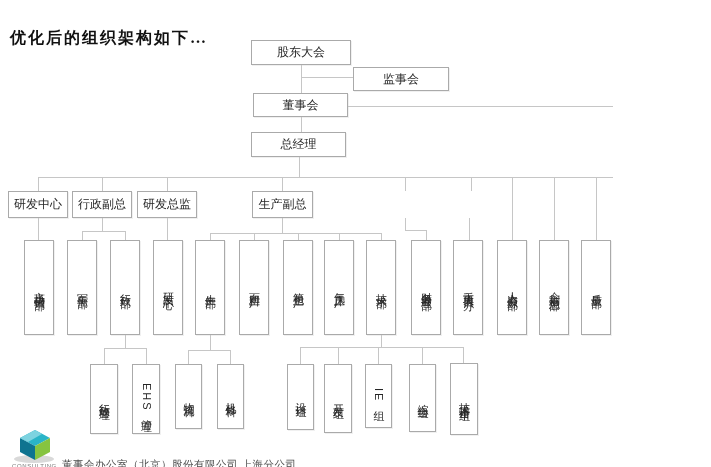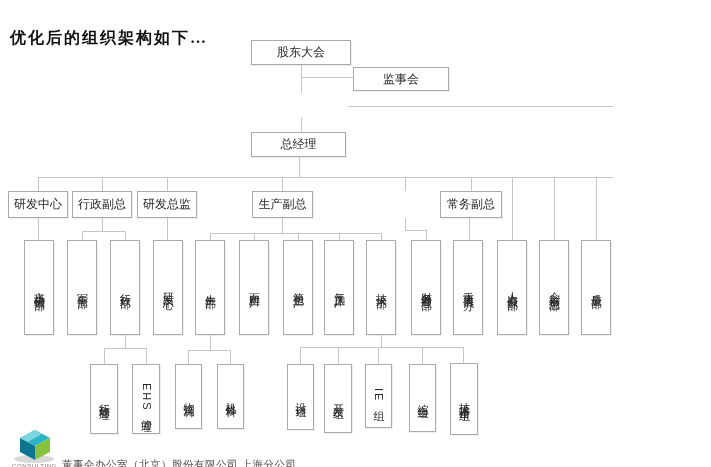--- a/index.html
+++ b/index.html
@@ -36,20 +36,21 @@
 </style>
 </head>
 <body>
 
 <div id="stage">
 
   <div class="title">优化后的组织架构如下…</div>
 
   <div class="node" style="left:353px;top:47px;width:96px;height:24px">监事会</div>
   <div class="node" style="left:251px;top:20px;width:100px;height:25px">股东大会</div>
+  <div class="node" style="left:253px;top:73px;width:95px;height:24px">董事会</div>
   <div class="node" style="left:251px;top:112px;width:95px;height:25px">总经理</div>
 
   <i class="ln" style="left:301px;top:45px;width:1px;height:28px"></i>
   <i class="ln" style="left:301px;top:57px;width:52px;height:1px"></i>
   <i class="ln" style="left:301px;top:97px;width:1px;height:15px"></i>
   <i class="ln" style="left:348px;top:86px;width:335px;height:1px"></i>
   <i class="ln" style="left:683px;top:86px;width:1px;height:134px"></i>
   <i class="ln" style="left:299px;top:137px;width:1px;height:20px"></i>
   <i class="ln" style="left:38px;top:157px;width:602px;height:1px"></i>
 
@@ -62,21 +63,20 @@
 
   <i class="ln" style="left:512px;top:157px;width:1px;height:63px"></i>
   <i class="ln" style="left:554px;top:157px;width:1px;height:63px"></i>
   <i class="ln" style="left:596px;top:157px;width:1px;height:63px"></i>
   <i class="ln" style="left:637px;top:157px;width:1px;height:63px"></i>
 
   <div class="node" style="left:8px;top:171px;width:60px;height:27px">研发中心</div>
   <div class="node" style="left:72px;top:171px;width:60px;height:27px">行政副总</div>
   <div class="node" style="left:137px;top:171px;width:60px;height:27px">研发总监</div>
   <div class="node" style="left:252px;top:171px;width:61px;height:27px">生产副总</div>
-  <div class="node" style="left:440px;top:171px;width:62px;height:27px">常务副总</div>
 
   <i class="ln" style="left:38px;top:198px;width:1px;height:22px"></i>
   <i class="ln" style="left:102px;top:198px;width:1px;height:13px"></i>
   <i class="ln" style="left:82px;top:211px;width:43px;height:1px"></i>
   <i class="ln" style="left:82px;top:211px;width:1px;height:9px"></i>
   <i class="ln" style="left:125px;top:211px;width:1px;height:9px"></i>
   <i class="ln" style="left:167px;top:198px;width:1px;height:22px"></i>
   <i class="ln" style="left:282px;top:198px;width:1px;height:15px"></i>
   <i class="ln" style="left:210px;top:213px;width:171px;height:1px"></i>
   <i class="ln" style="left:210px;top:213px;width:1px;height:7px"></i>

